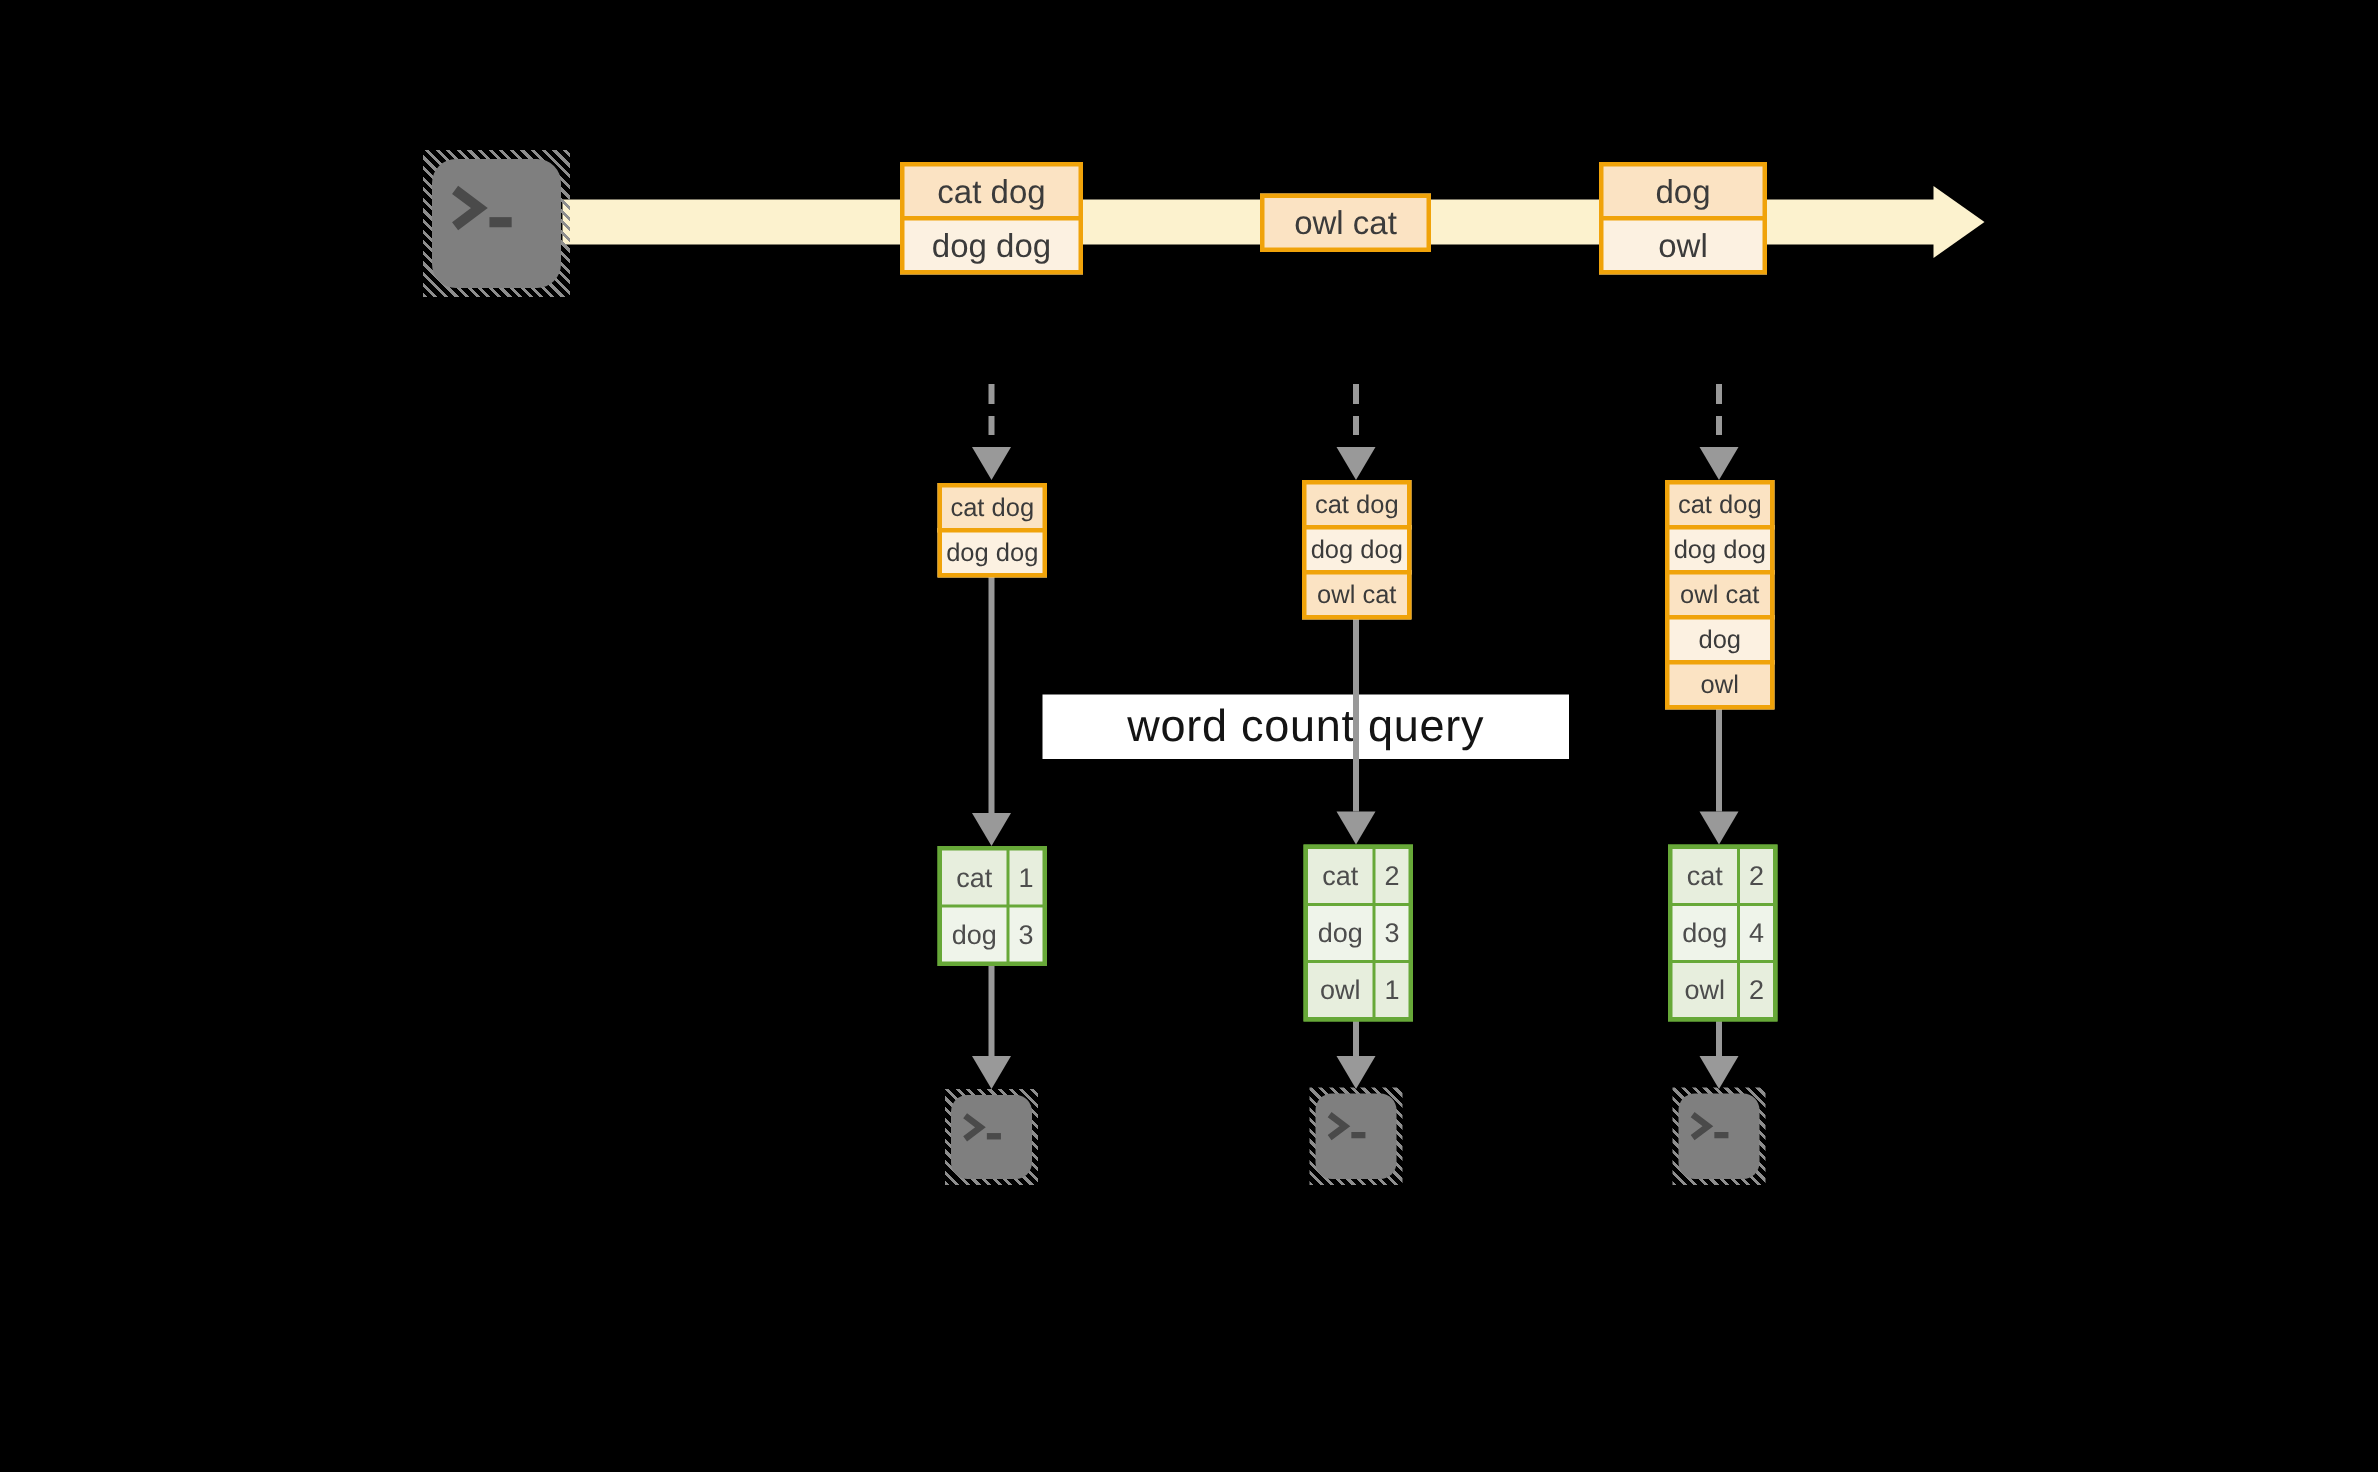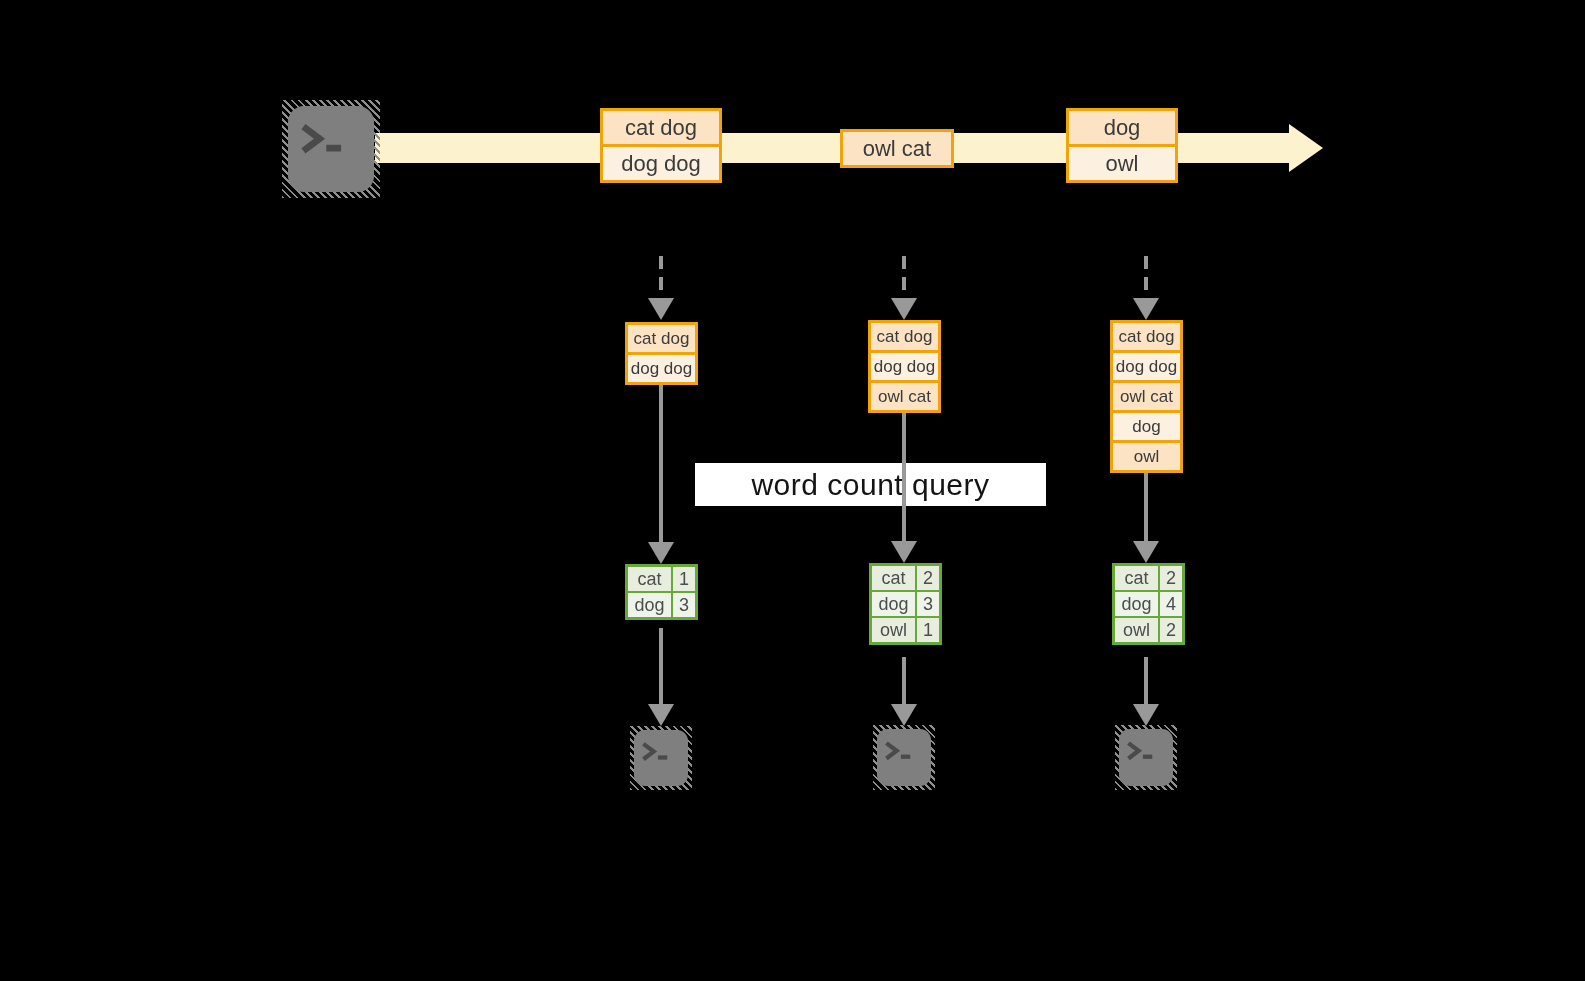--- a/index.html
+++ b/index.html
@@ -28,21 +28,21 @@
   .peach{background:#FBE3C3;}
   .cream{background:#FCF1E1;}
 
   
   .vline{width:4px;background:#999999;}
   .vdash{width:4px;background:repeating-linear-gradient(180deg,#999999 0 13px,rgba(0,0,0,0) 13px 21px);}
   .ahead{width:0;height:0;border-left:13px solid transparent;border-right:13px solid transparent;border-top:22px solid #999999;}
 
   
   .ctable{box-sizing:border-box;border:3px solid #67A838;background:#67A838;display:grid;grid-template-columns:43px 1fr;gap:2px;}
-  .ccell{display:flex;align-items:center;justify-content:center;height:24px;font-size:18px;color:#4D4D4D;}
+  .ccell{display:flex;align-items:center;justify-content:center;height:36px;font-size:18px;color:#4D4D4D;}
   .g1{background:#E7EEDD;}
   .g2{background:#EFF4EA;}
 
   
   .qband{background:#FFFFFF;display:flex;align-items:center;justify-content:center;font-size:30px;color:#141414;letter-spacing:0.5px;}
 </style>
 </head>
 <body>
 
 <div class="canvas">

